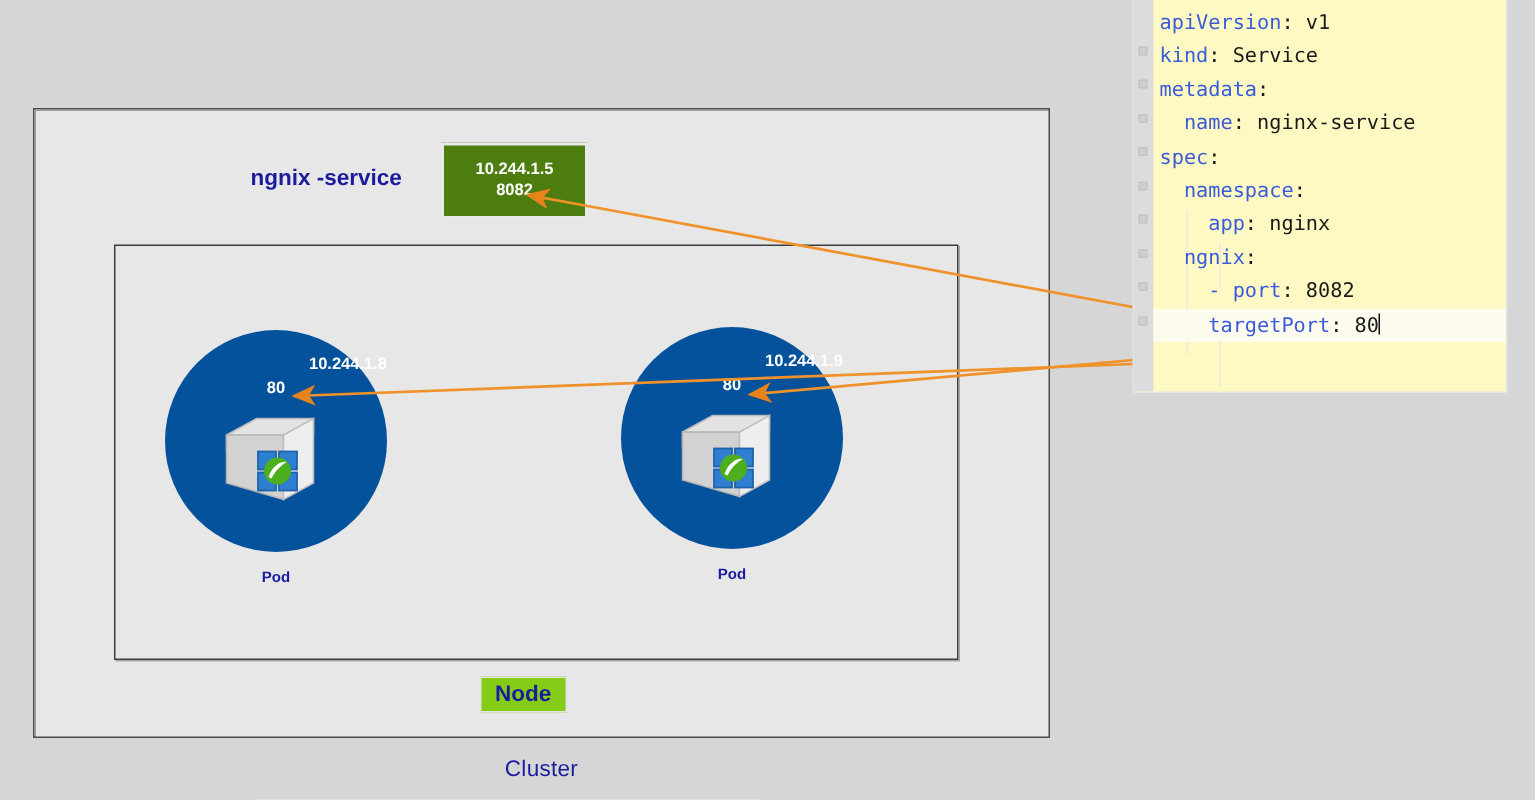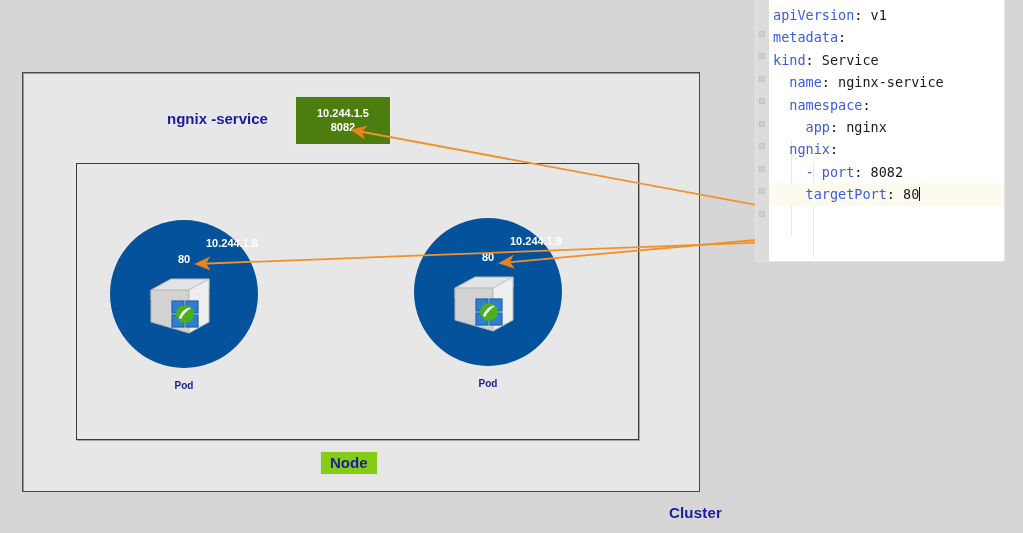--- a/index.html
+++ b/index.html
@@ -15,22 +15,22 @@
   
   .cluster-box{
     position:absolute;left:22px;top:72px;width:678px;height:420px;
     background:#e7e7e7;
     border:1px solid #4a4a4a;
     box-shadow:1px 1px 0 #9a9a9a inset;
     box-sizing:border-box;
   }
   .cluster-label{
     position:absolute;left:0;top:504px;width:722px;
-    text-align:right;
-    color:#1b1b9e;font-weight:bold;font-size:15px;
+    text-align:center;
+    color:#1b1b9e;font-weight:normal;font-size:15px;
     letter-spacing:.2px;
   }
 
   
   .node-box{
     position:absolute;left:76px;top:163px;width:563px;height:277px;
     border:1px solid #3c3c3c;
     box-sizing:border-box;
     background:transparent;
     box-shadow:1px 1px 0 #a7a7a7;
@@ -79,21 +79,21 @@
   }
   .pod .pod-label{
     position:absolute;top:160px;left:0;width:148px;text-align:center;
     color:#1b1b9e;font-weight:bold;font-size:10px;
   }
   .pod-icon{position:absolute;left:39px;top:57px;width:62px;height:58px;}
 
   
   .code-panel{
     position:absolute;left:756px;top:0px;width:248px;height:261px;
-    background:#ffffff;
+    background:#fef9c3;
     box-shadow:0 0 0 1px #e4e4e4;
     overflow:hidden;
   }
   .code-gutter{
     position:absolute;left:0;top:0;width:13px;height:261px;
     background:#dcdcdc;
   }
   .fold-mark{
     position:absolute;left:3px;width:6px;height:6px;
     background:#cfcfcf;border:1px solid #c4c4c4;box-sizing:border-box;
@@ -204,23 +204,24 @@
       <div class="fold-mark" style="top:143px;"></div>
       <div class="fold-mark" style="top:166px;"></div>
       <div class="fold-mark" style="top:188px;"></div>
       <div class="fold-mark" style="top:211px;"></div>
     </div>
     <div class="code-lines" id="code-lines">
       <div class="indent-guide" style="left:22px;top:140px;height:96px;"></div>
       <div class="indent-guide" style="left:44px;top:162px;height:30px;"></div>
       <div class="indent-guide" style="left:44px;top:206px;height:52px;"></div>
     <div class="cl"><span style="white-space:pre"></span><span class="k">apiVersion</span><span class="v">: </span><span class="v">v1</span></div>
+        <div class="cl"><span style="white-space:pre"></span><span class="k">kind</span><span class="v">: </span><span class="v">Service</span></div>
         <div class="cl"><span style="white-space:pre"></span><span class="k">metadata</span><span class="v">:</span></div>
-        <div class="cl"><span style="white-space:pre"></span><span class="k">kind</span><span class="v">: </span><span class="v">Service</span></div>
         <div class="cl"><span style="white-space:pre">  </span><span class="k">name</span><span class="v">: </span><span class="v">nginx-service</span></div>
+        <div class="cl"><span style="white-space:pre"></span><span class="k">spec</span><span class="v">:</span></div>
         <div class="cl"><span style="white-space:pre">  </span><span class="k">namespace</span><span class="v">:</span></div>
         <div class="cl"><span style="white-space:pre">    </span><span class="k">app</span><span class="v">: </span><span class="v">nginx</span></div>
         <div class="cl"><span style="white-space:pre">  </span><span class="k">ngnix</span><span class="v">:</span></div>
         <div class="cl"><span style="white-space:pre">    </span><span class="dash">- </span><span class="k">port</span><span class="v">: </span><span class="v">8082</span></div>
         <div class="cl hl"><span style="white-space:pre">    </span><span class="k">targetPort</span><span class="v">: </span><span class="v">80</span><span class="caret"></span></div>
       </div>
   </div>
 
 </div>
 

